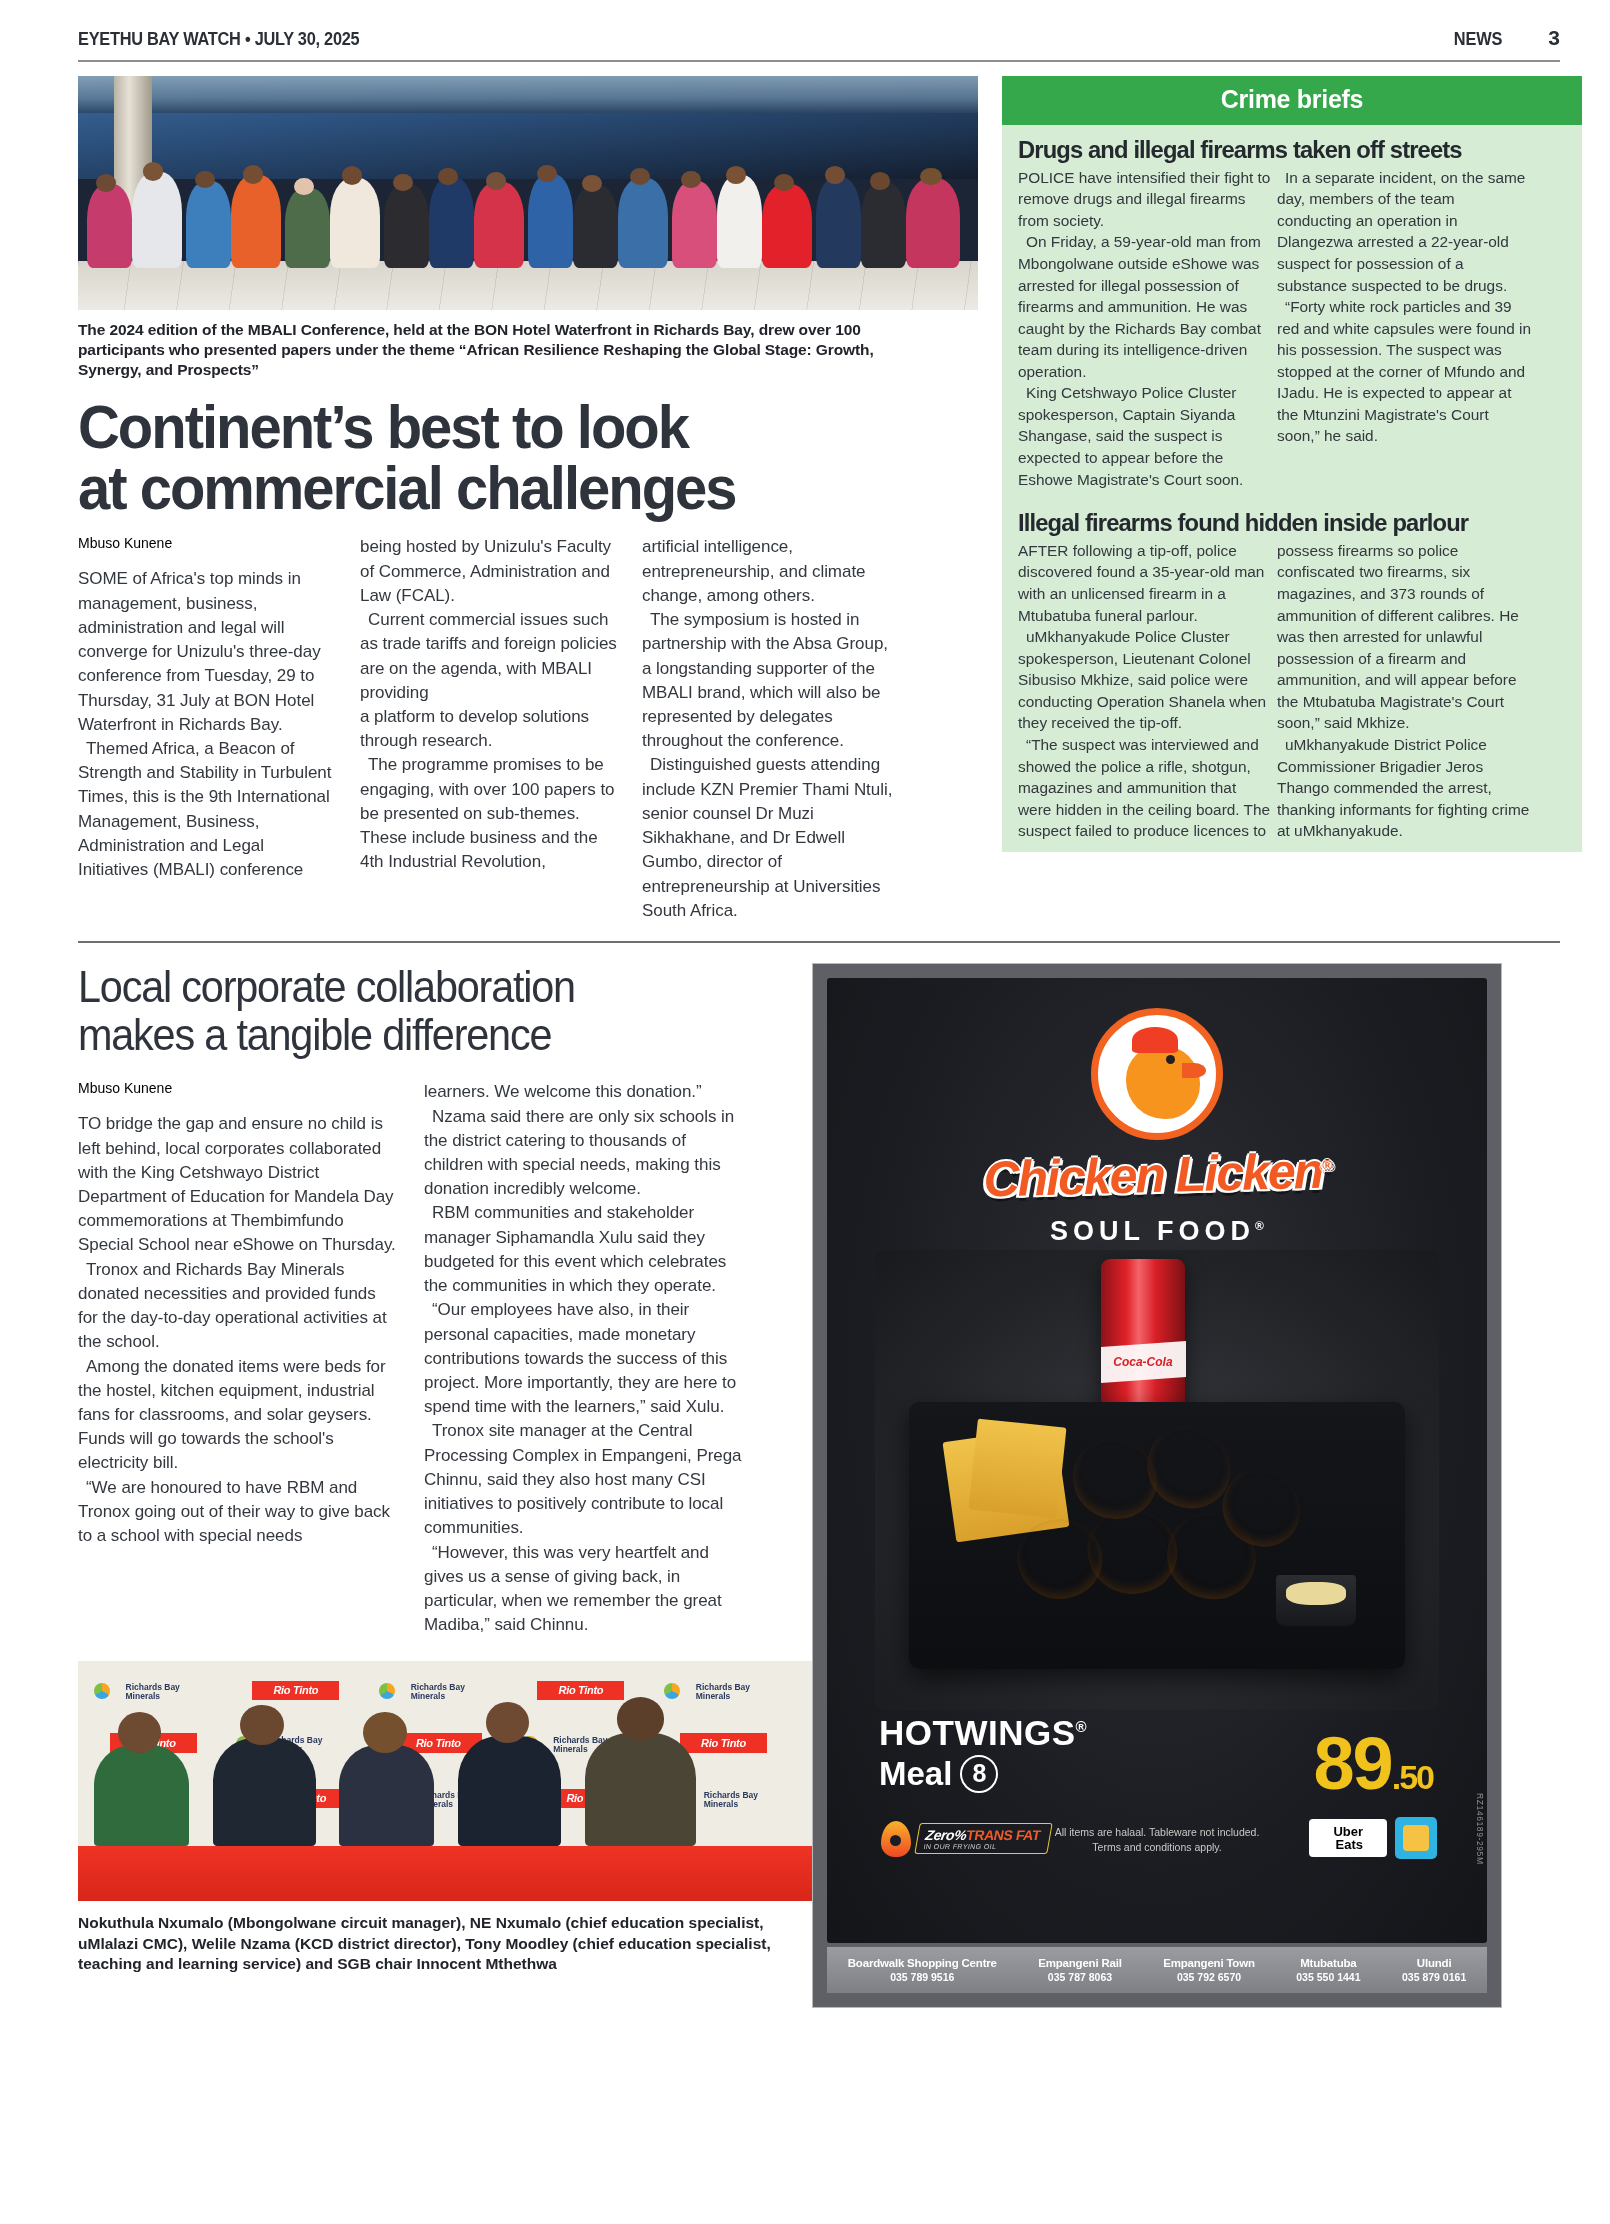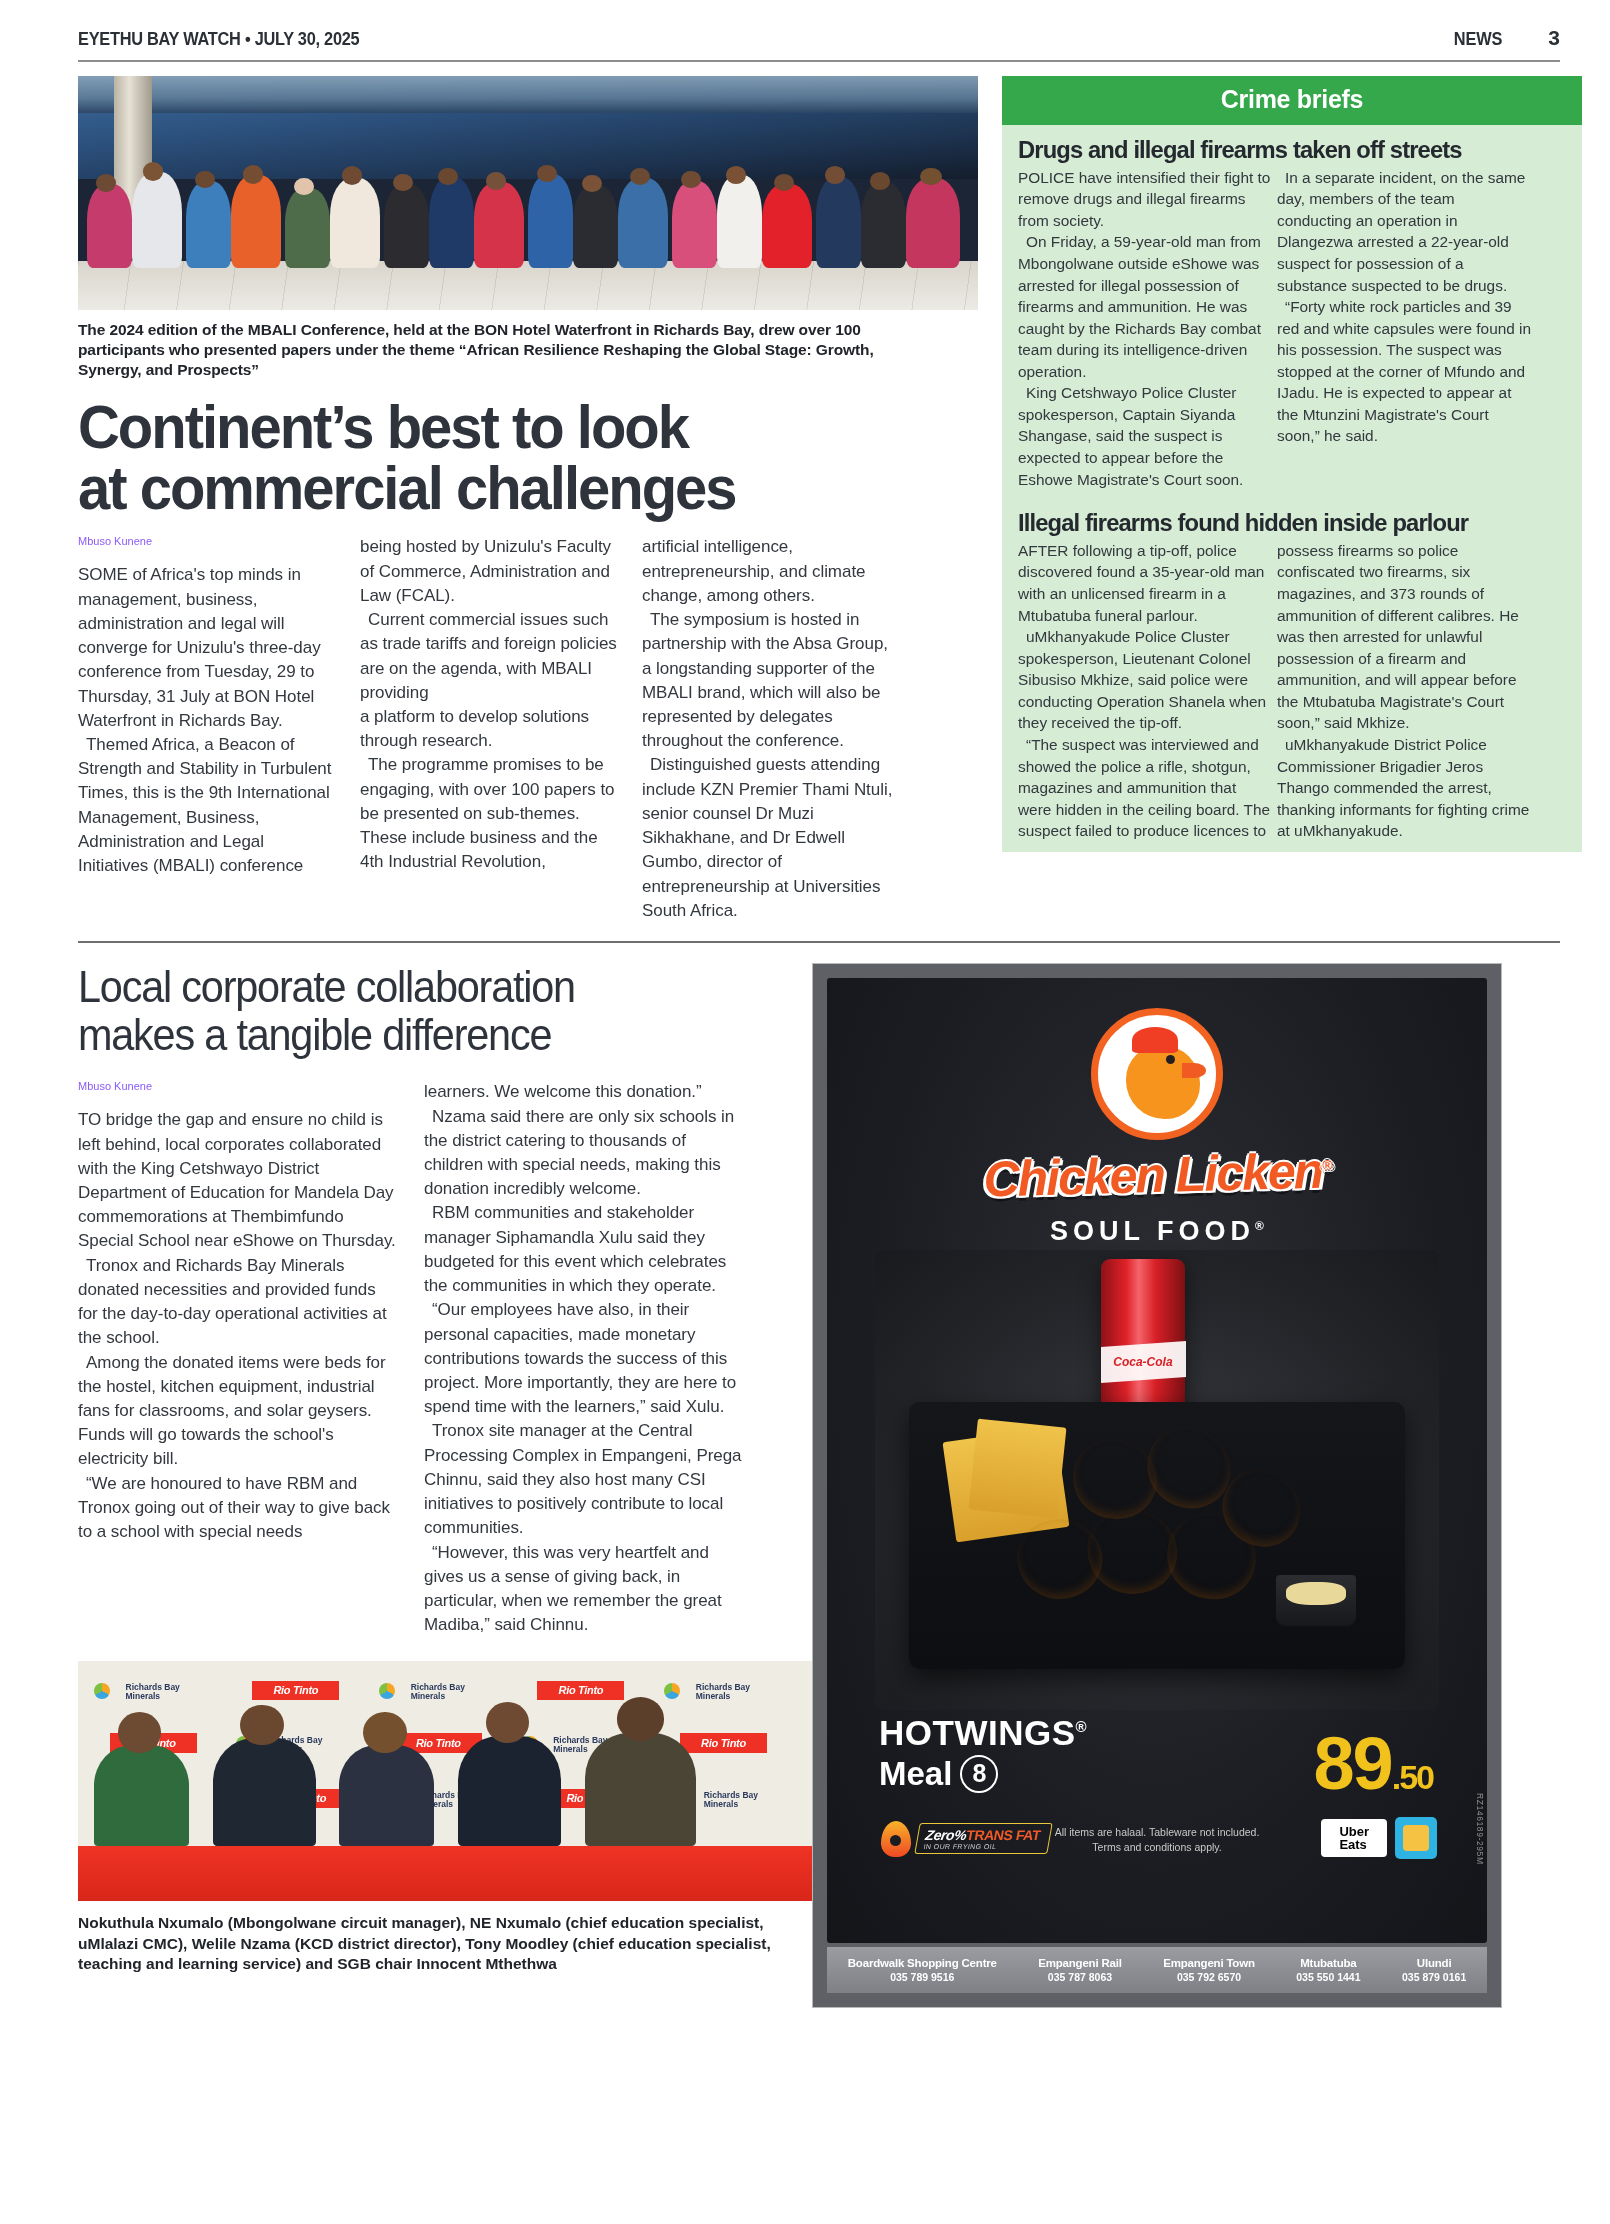--- a/index.html
+++ b/index.html
@@ -125,22 +125,22 @@
     transform-origin: left top;
   }
 
   
   .cols3 {
     display: flex;
     gap: 24px;
   }
   .col { width: 258px; }
   .byline {
-    font-size: 11px;
-    color: #8b5cf6;
+    font-size: 14px;
+    color: #000000;
     margin-bottom: 16px;
   }
   .body-text {
     font-size: 17px;
     line-height: 1.425;
     color: #33383f;
     letter-spacing: -0.05px;
   }
   .body-text p { text-indent: 0; }
   .body-text p + p { text-indent: 8px; }
@@ -400,22 +400,22 @@
   .zero-t2{font-size:7px;color:#cfcfcf;letter-spacing:0.4px;}
 
   .ad-terms{
     position:absolute;left:50%;transform:translateX(-50%);bottom:88px;
     text-align:center;color:#c9c9c9;font-size:10.5px;line-height:1.45;
   }
   .ad-badges{
     position:absolute;right:50px;bottom:84px;display:flex;gap:8px;align-items:center;
   }
   .uber{
-    background:#fff;color:#000;border-radius:4px;padding:6px 18px;
-    font-size:13px;font-weight:bold;line-height:1.0;text-align:left;
+    background:#fff;color:#000;border-radius:4px;padding:6px 24px;
+    font-size:13px;font-weight:bold;line-height:1.0;text-align:right;
   }
   .mrd{
     width:42px;height:42px;border-radius:5px;background:#2fb3e3;
     position:relative;
   }
   .mrd::after{
     content:"";position:absolute;left:8px;top:8px;width:26px;height:26px;
     background:#f6c243;border-radius:4px;
   }
   .ad-code{

